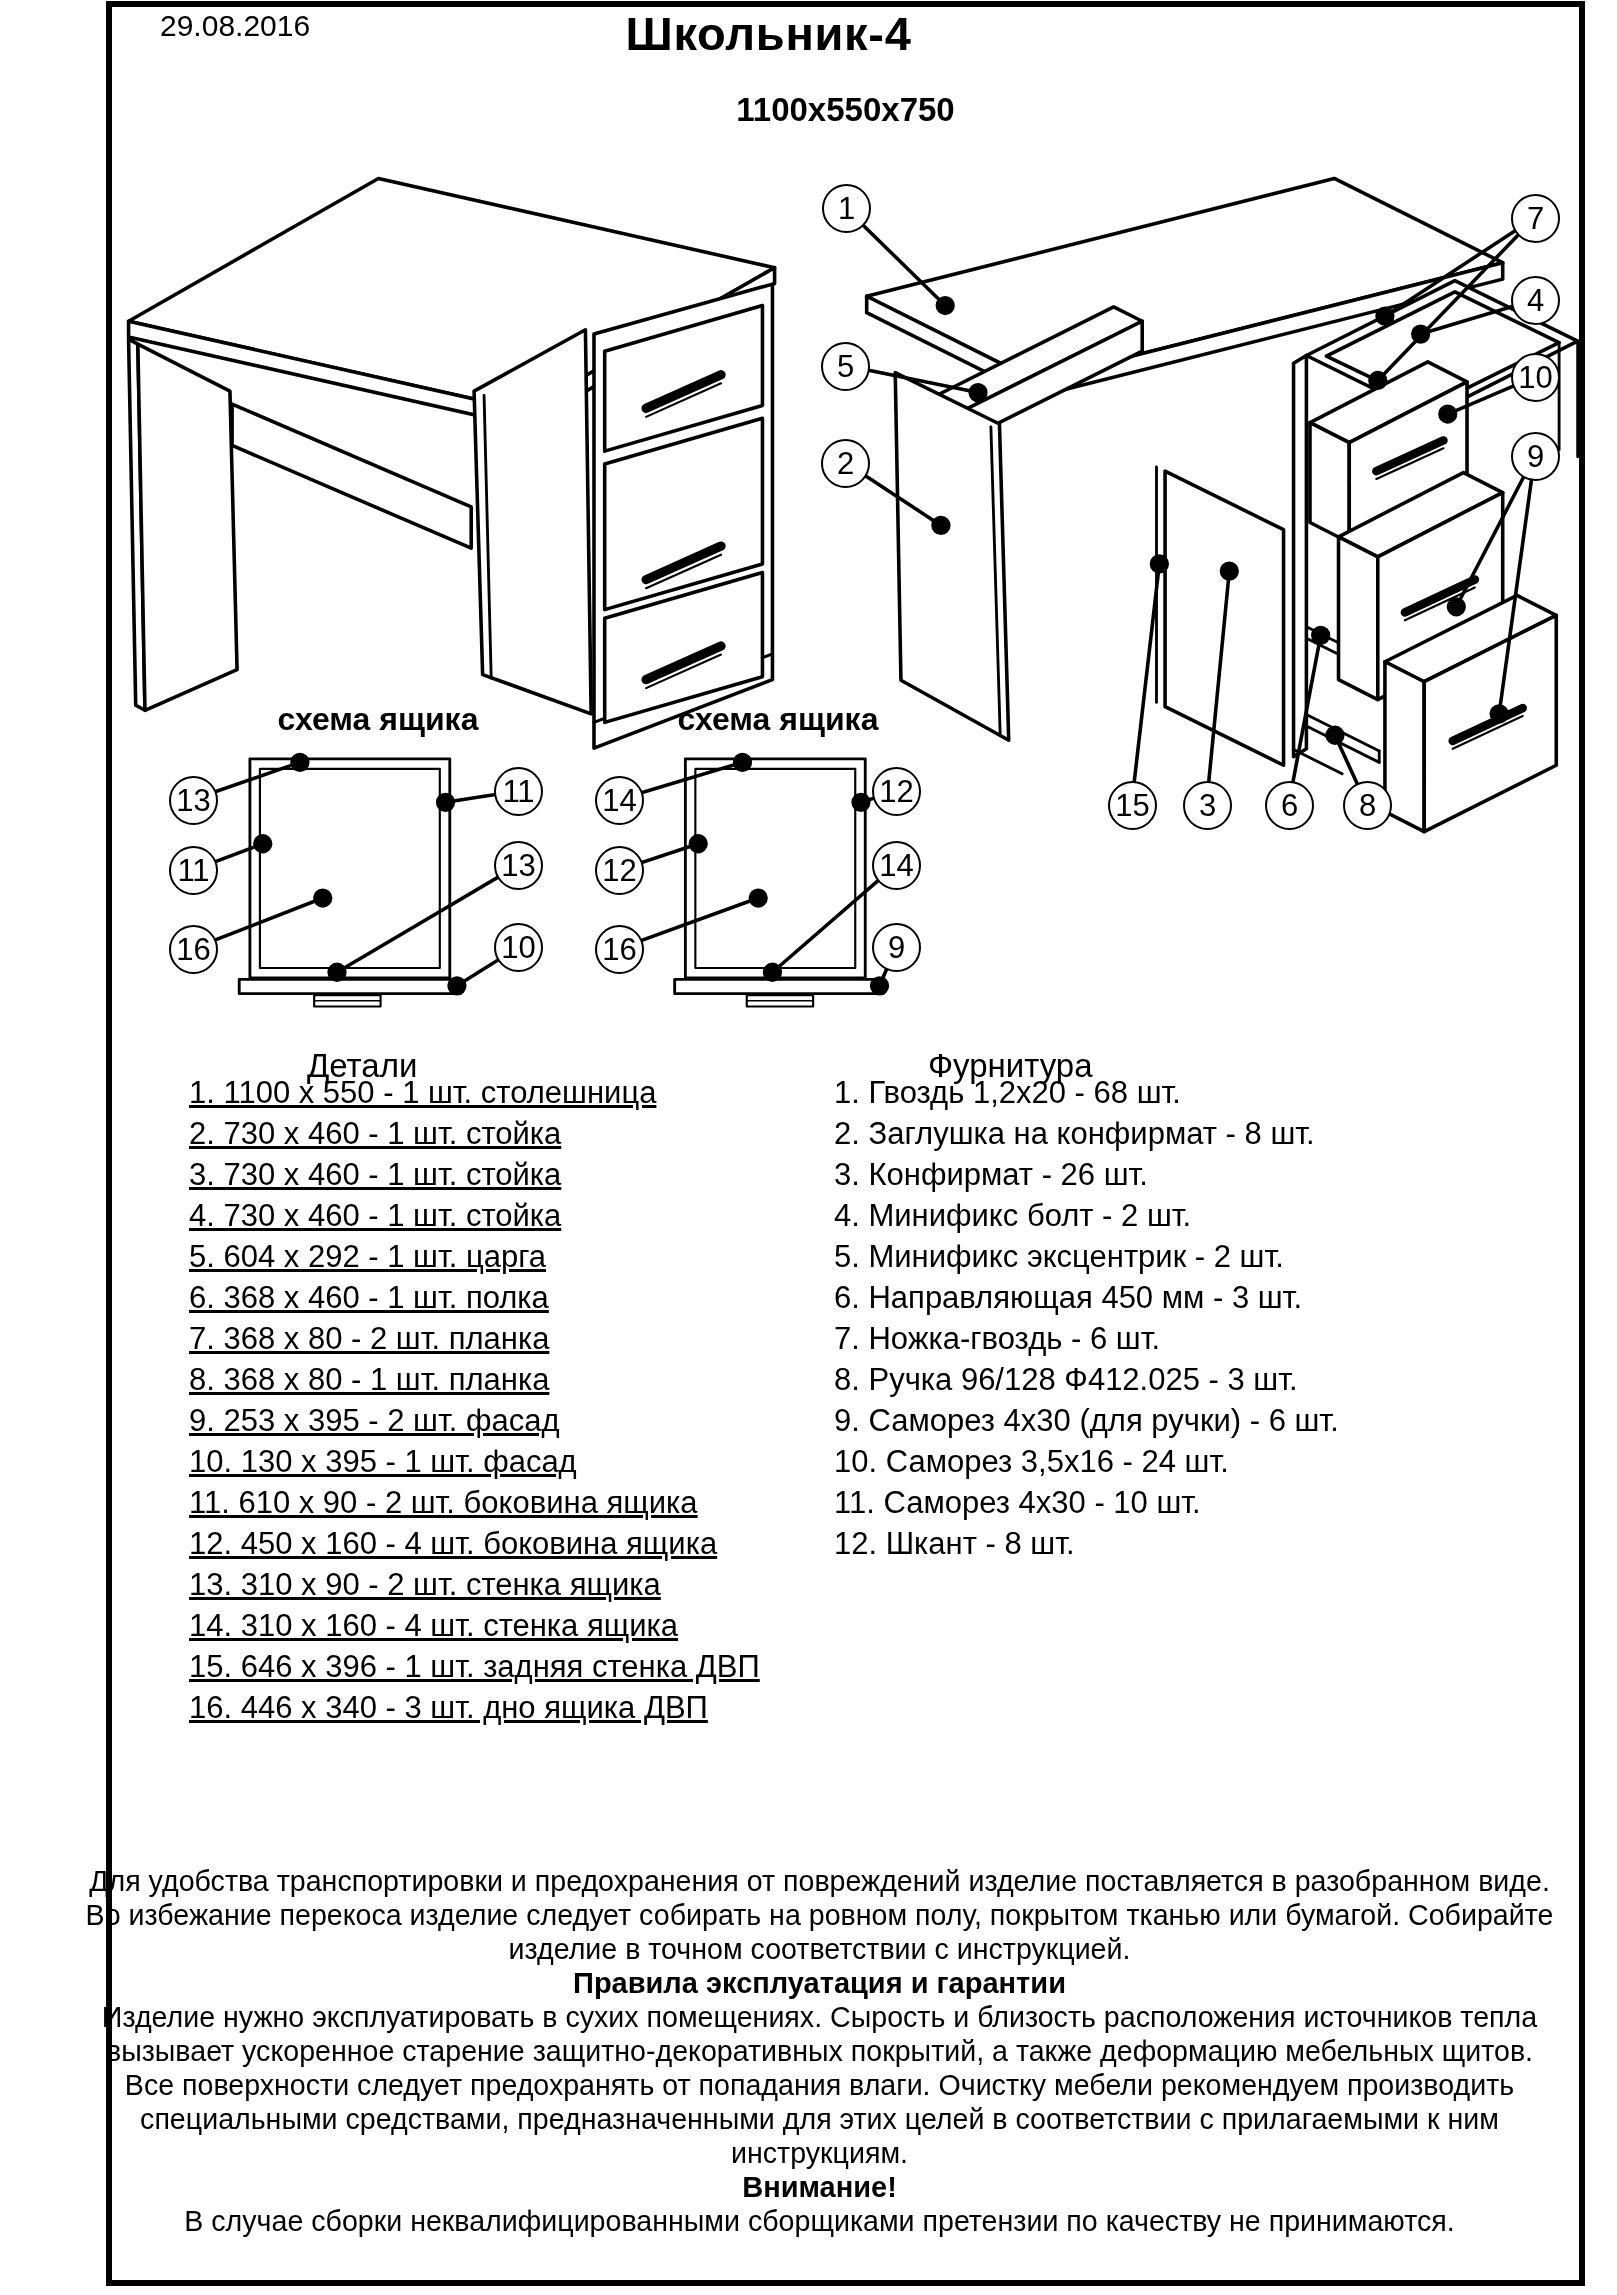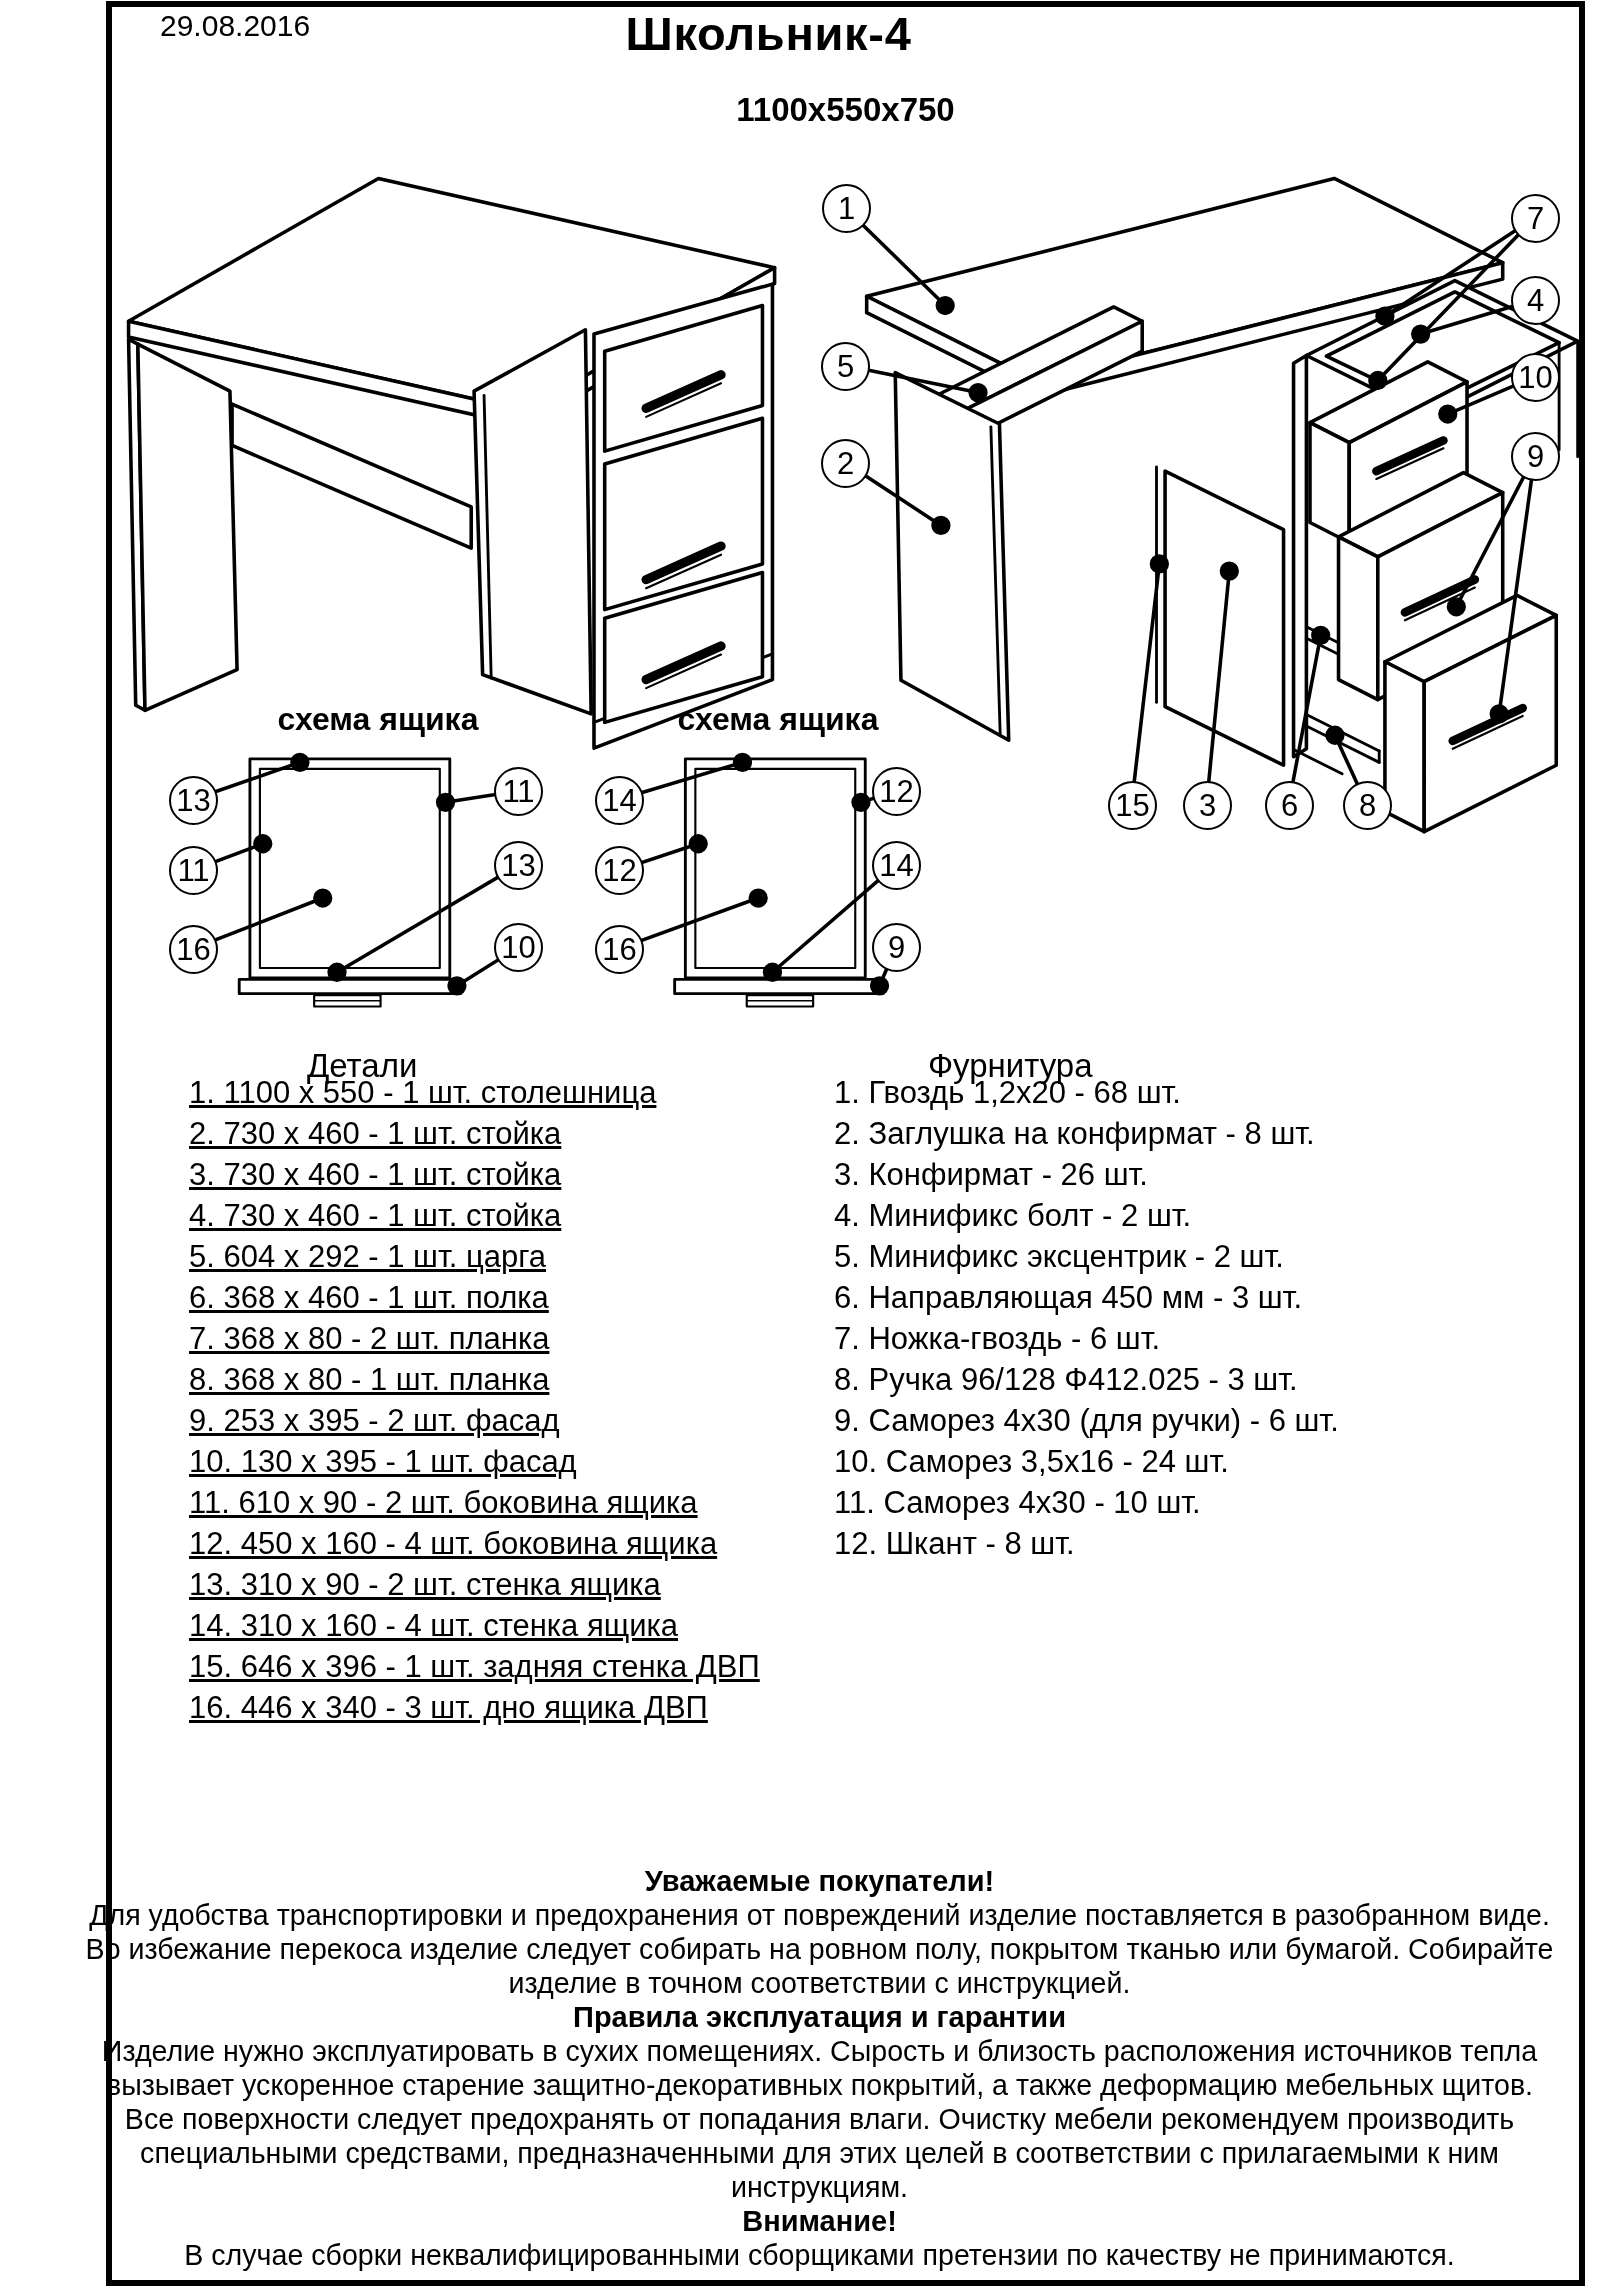--- a/index.html
+++ b/index.html
@@ -245,20 +245,19 @@
   <div>6. Направляющая 450 мм - 3 шт.</div>
   <div>7. Ножка-гвоздь - 6 шт.</div>
   <div>8. Ручка 96/128 Ф412.025 - 3 шт.</div>
   <div>9. Саморез 4х30 (для ручки) - 6 шт.</div>
   <div>10. Саморез 3,5х16 - 24 шт.</div>
   <div>11. Саморез 4х30 - 10 шт.</div>
   <div>12. Шкант - 8 шт.</div>
 </div>
 
 <div class="abs notes">
-  <div class="h">Уважаемые покупатели!</div>
   <div>Для удобства транспортировки и предохранения от повреждений изделие поставляется в разобранном виде. Во избежание перекоса изделие следует собирать на ровном полу, покрытом тканью или бумагой. Собирайте изделие в точном соответствии с инструкцией.</div>
   <div class="h">Правила эксплуатация и гарантии</div>
   <div>Изделие нужно эксплуатировать в сухих помещениях. Сырость и близость расположения источников тепла вызывает ускоренное старение защитно-декоративных покрытий, а также деформацию мебельных щитов. Все поверхности следует предохранять от попадания влаги. Очистку мебели рекомендуем производить специальными средствами, предназначенными для этих целей в соответствии с прилагаемыми к ним инструкциям.</div>
   <div class="h">Внимание!</div>
   <div>В случае сборки неквалифицированными сборщиками претензии по качеству не принимаются.</div>
 </div>
 
 
 </body></html>

